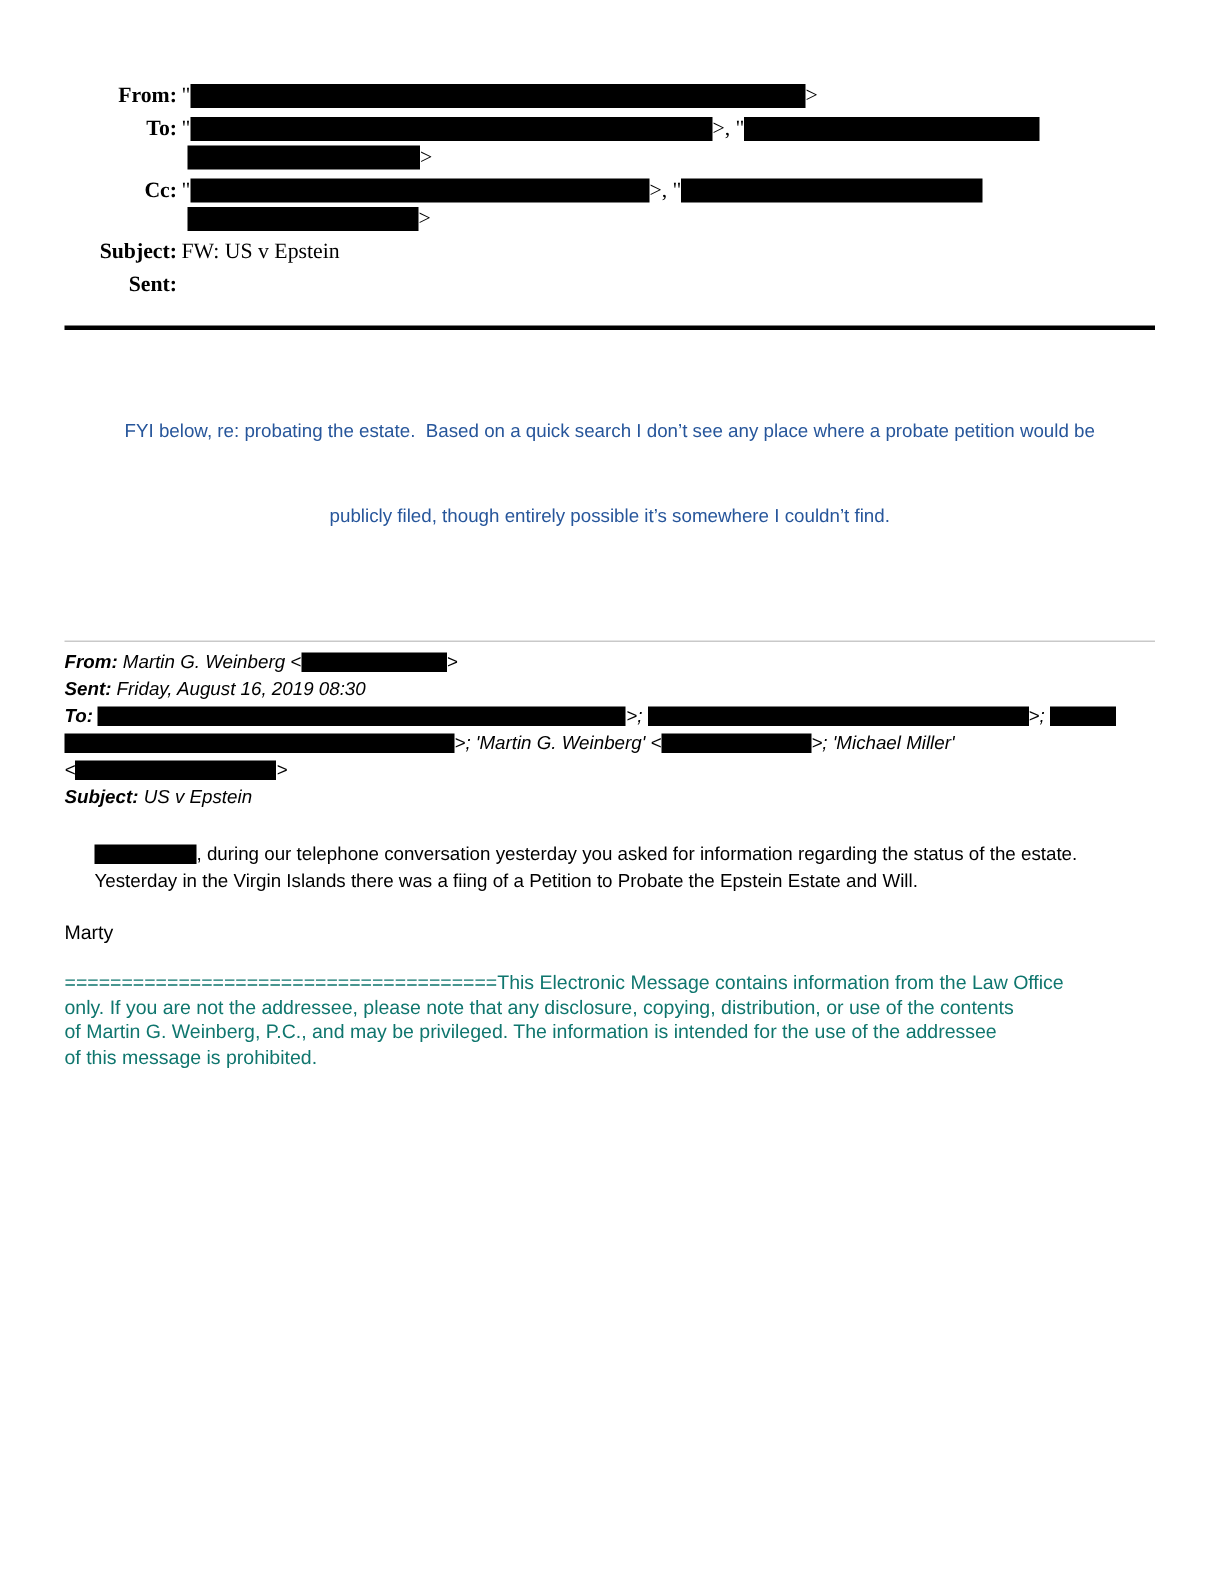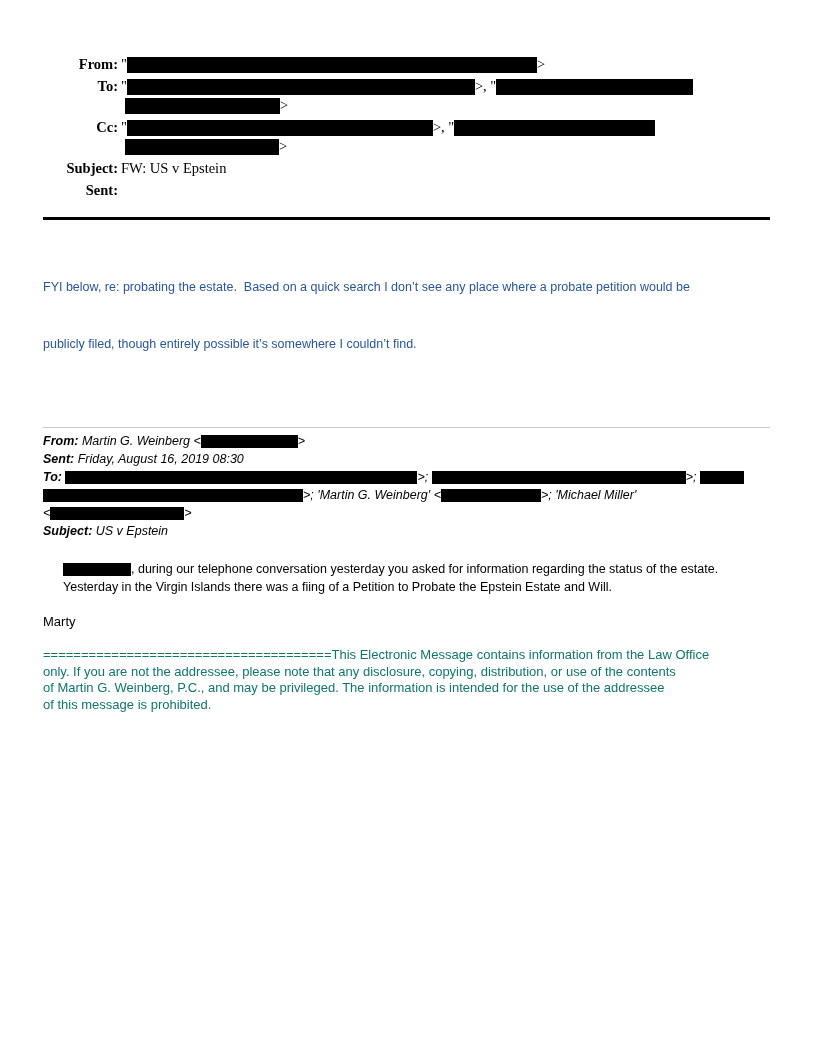--- a/index.html
+++ b/index.html
@@ -26,21 +26,21 @@
   .bar { display: inline-block; background: #000; vertical-align: middle; position: relative; top: -1px; }
   .bar.h16 { height: 16px; }
   .bar.h13 { height: 13px; top: 0px; }
   .blockbar { background: #000; }
 
   
   .thick-rule { border: 0; border-top: 3px solid #000; margin: 17px 0 0 0; }
   .thin-rule  { border: 0; border-top: 1px solid #c9c9c9; margin: 35px 0 0 0; }
 
   
-  .note { margin-top: 20px; font-size: 12.5px; line-height: 19px; white-space: pre-wrap; }
+  .note { margin-top: 20px; font-size: 12.5px; line-height: 19px; white-space: pre-wrap; text-align: center; }
 
   
   .quoted { margin-top: 4px; font-size: 12.5px; line-height: 18px; color: #000; }
   .quoted .qline { white-space: nowrap; font-style: italic; }
   .quoted b { font-weight: bold; }
 
   .bodytext { margin-top: 20px; font-size: 12.5px; line-height: 18px; color: #000; margin-left: 20px; }
   .bodytext .bline { white-space: nowrap; }
   .signoff { margin-top: 17px; font-size: 13px; line-height: 18px; }
 

